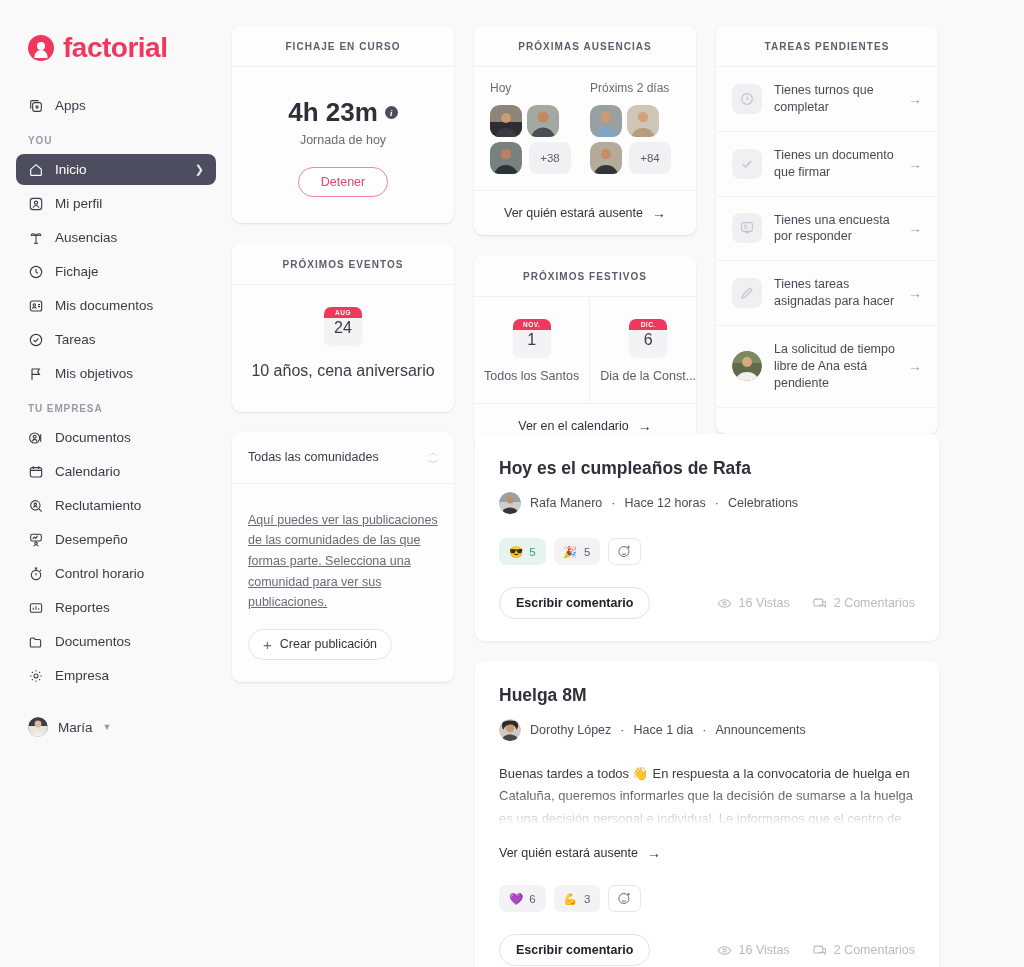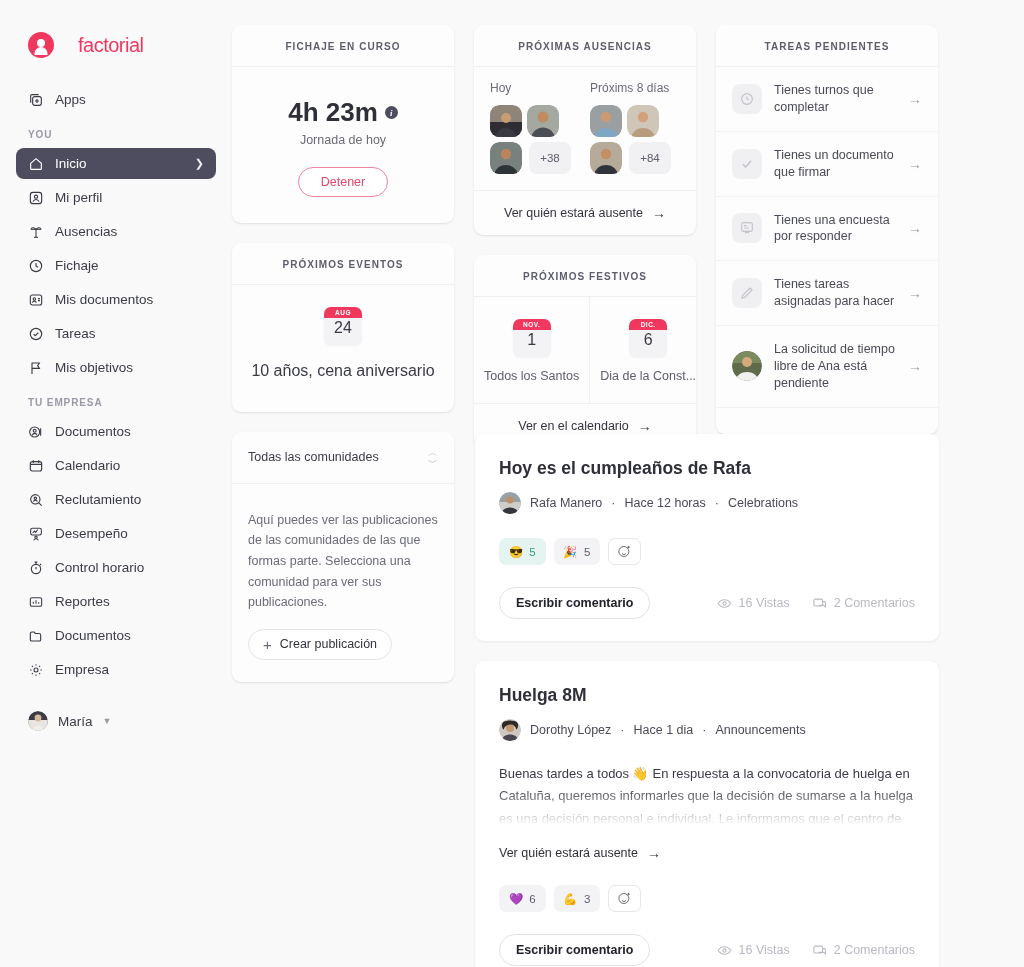--- a/index.html
+++ b/index.html
@@ -21,21 +21,21 @@
   .brand { display: flex; align-items: center; gap: 9px; padding: 4px 0 0 12px; margin-bottom: 26px; }
   .brand-mark { width: 26px; height: 26px; border-radius: 50%; background: #f0385f; position: relative; flex: 0 0 26px; }
   .brand-mark::after {
     content: ""; position: absolute; left: 50%; top: 7px; transform: translateX(-50%);
     width: 8px; height: 8px; border-radius: 50%; background: #fff;
   }
   .brand-mark::before {
     content: ""; position: absolute; left: 50%; bottom: 3px; transform: translateX(-50%);
     width: 13px; height: 8px; border-radius: 7px 7px 0 0; background: #fff;
   }
-  .brand-name { font-size: 20px; font-weight: normal; color: #f0385f; letter-spacing: -0.5px; margin-left: 15px; }
+  .brand-name { font-size: 28px; font-weight: bold; color: #f0385f; letter-spacing: -0.5px; }
 
   .nav-item {
     display: flex; align-items: center; gap: 11px;
     height: 31px; padding: 0 12px; margin-bottom: 3px;
     border-radius: 8px; cursor: pointer;
     font-size: 13.5px; color: #3b3b46;
   }
   .nav-item .ico { width: 16px; height: 16px; flex: 0 0 16px; display: block; color: #3b3b46; }
   .nav-item.active { background: #4d4d5f; color: #fff; }
   .nav-item.active .ico { color: #fff; }
@@ -134,21 +134,21 @@
   .fest-name { margin-top: 12px; font-size: 12.5px; color: #5d5d6b; white-space: nowrap; overflow: hidden; text-overflow: ellipsis; }
 
   
   .com-head {
     display: flex; align-items: center; justify-content: space-between;
     padding: 17px 16px; border-bottom: 1px solid #f0f0f2;
   }
   .com-head .lbl { font-size: 12.5px; color: #3b3b46; }
   .updown { display: flex; flex-direction: column; gap: 3px; color: #b4b4be; line-height: 7px; font-size: 10px; cursor: pointer; }
   .com-body { padding: 26px 16px 22px; }
-  .com-text { font-size: 12.5px; color: #6b6b78; line-height: 1.65; }
+  .com-text { font-size: 12.5px; color: #6b6b78; line-height: 1.65; text-decoration: underline; }
   .btn-create {
     margin-top: 16px; display: inline-flex; align-items: center; gap: 8px;
     padding: 7px 14px; border: 1px solid #e3e3e7; border-radius: 18px;
     background: #fff; font-size: 12.5px; color: #33333f; cursor: pointer;
   }
   .plus-ico { font-size: 15px; color: #6b6b78; line-height: 1; }
 
   
   .feed { width: 464px; display: flex; flex-direction: column; gap: 20px; }
   .post { background: #fff; border-radius: 9px; box-shadow: 0 1px 3px rgba(30,30,50,.07); padding: 24px 24px 22px; }
@@ -419,21 +419,21 @@
                   </svg>
                 <svg class="av sq" width="32" height="32" viewBox="0 0 32 32">
                     <rect width="32" height="32" rx="9" fill="#79817f"></rect>
                     <circle cx="16" cy="12" r="5.2" fill="#b9845d"></circle>
                     <path d="M4 32c2-6 6.5-9 12-9s10 3 12 9z" fill="#2e3338"></path>
                   </svg>
                 <span class="plus-pill">+38</span>
               </div>
             </div>
             <div class="abs-col">
-              <div class="abs-title">Próxims 8 días</div>
+              <div class="abs-title">Próxims 2 días</div>
               <div class="abs-avs">
                 <svg class="av sq" width="32" height="32" viewBox="0 0 32 32">
                     <rect width="32" height="32" rx="9" fill="#9aa0a2"></rect>
                     <circle cx="16" cy="12" r="5.2" fill="#cb9a72"></circle>
                     <path d="M4 32c2-6 6.5-9 12-9s10 3 12 9z" fill="#7fa6c4"></path>
                   </svg>
                 <svg class="av sq" width="32" height="32" viewBox="0 0 32 32">
                     <rect width="32" height="32" rx="9" fill="#cfc6b8"></rect>
                     <circle cx="16" cy="12" r="5.2" fill="#d3a27a"></circle>
                     <path d="M4 32c2-6 6.5-9 12-9s10 3 12 9z" fill="#b79d7e"></path>

